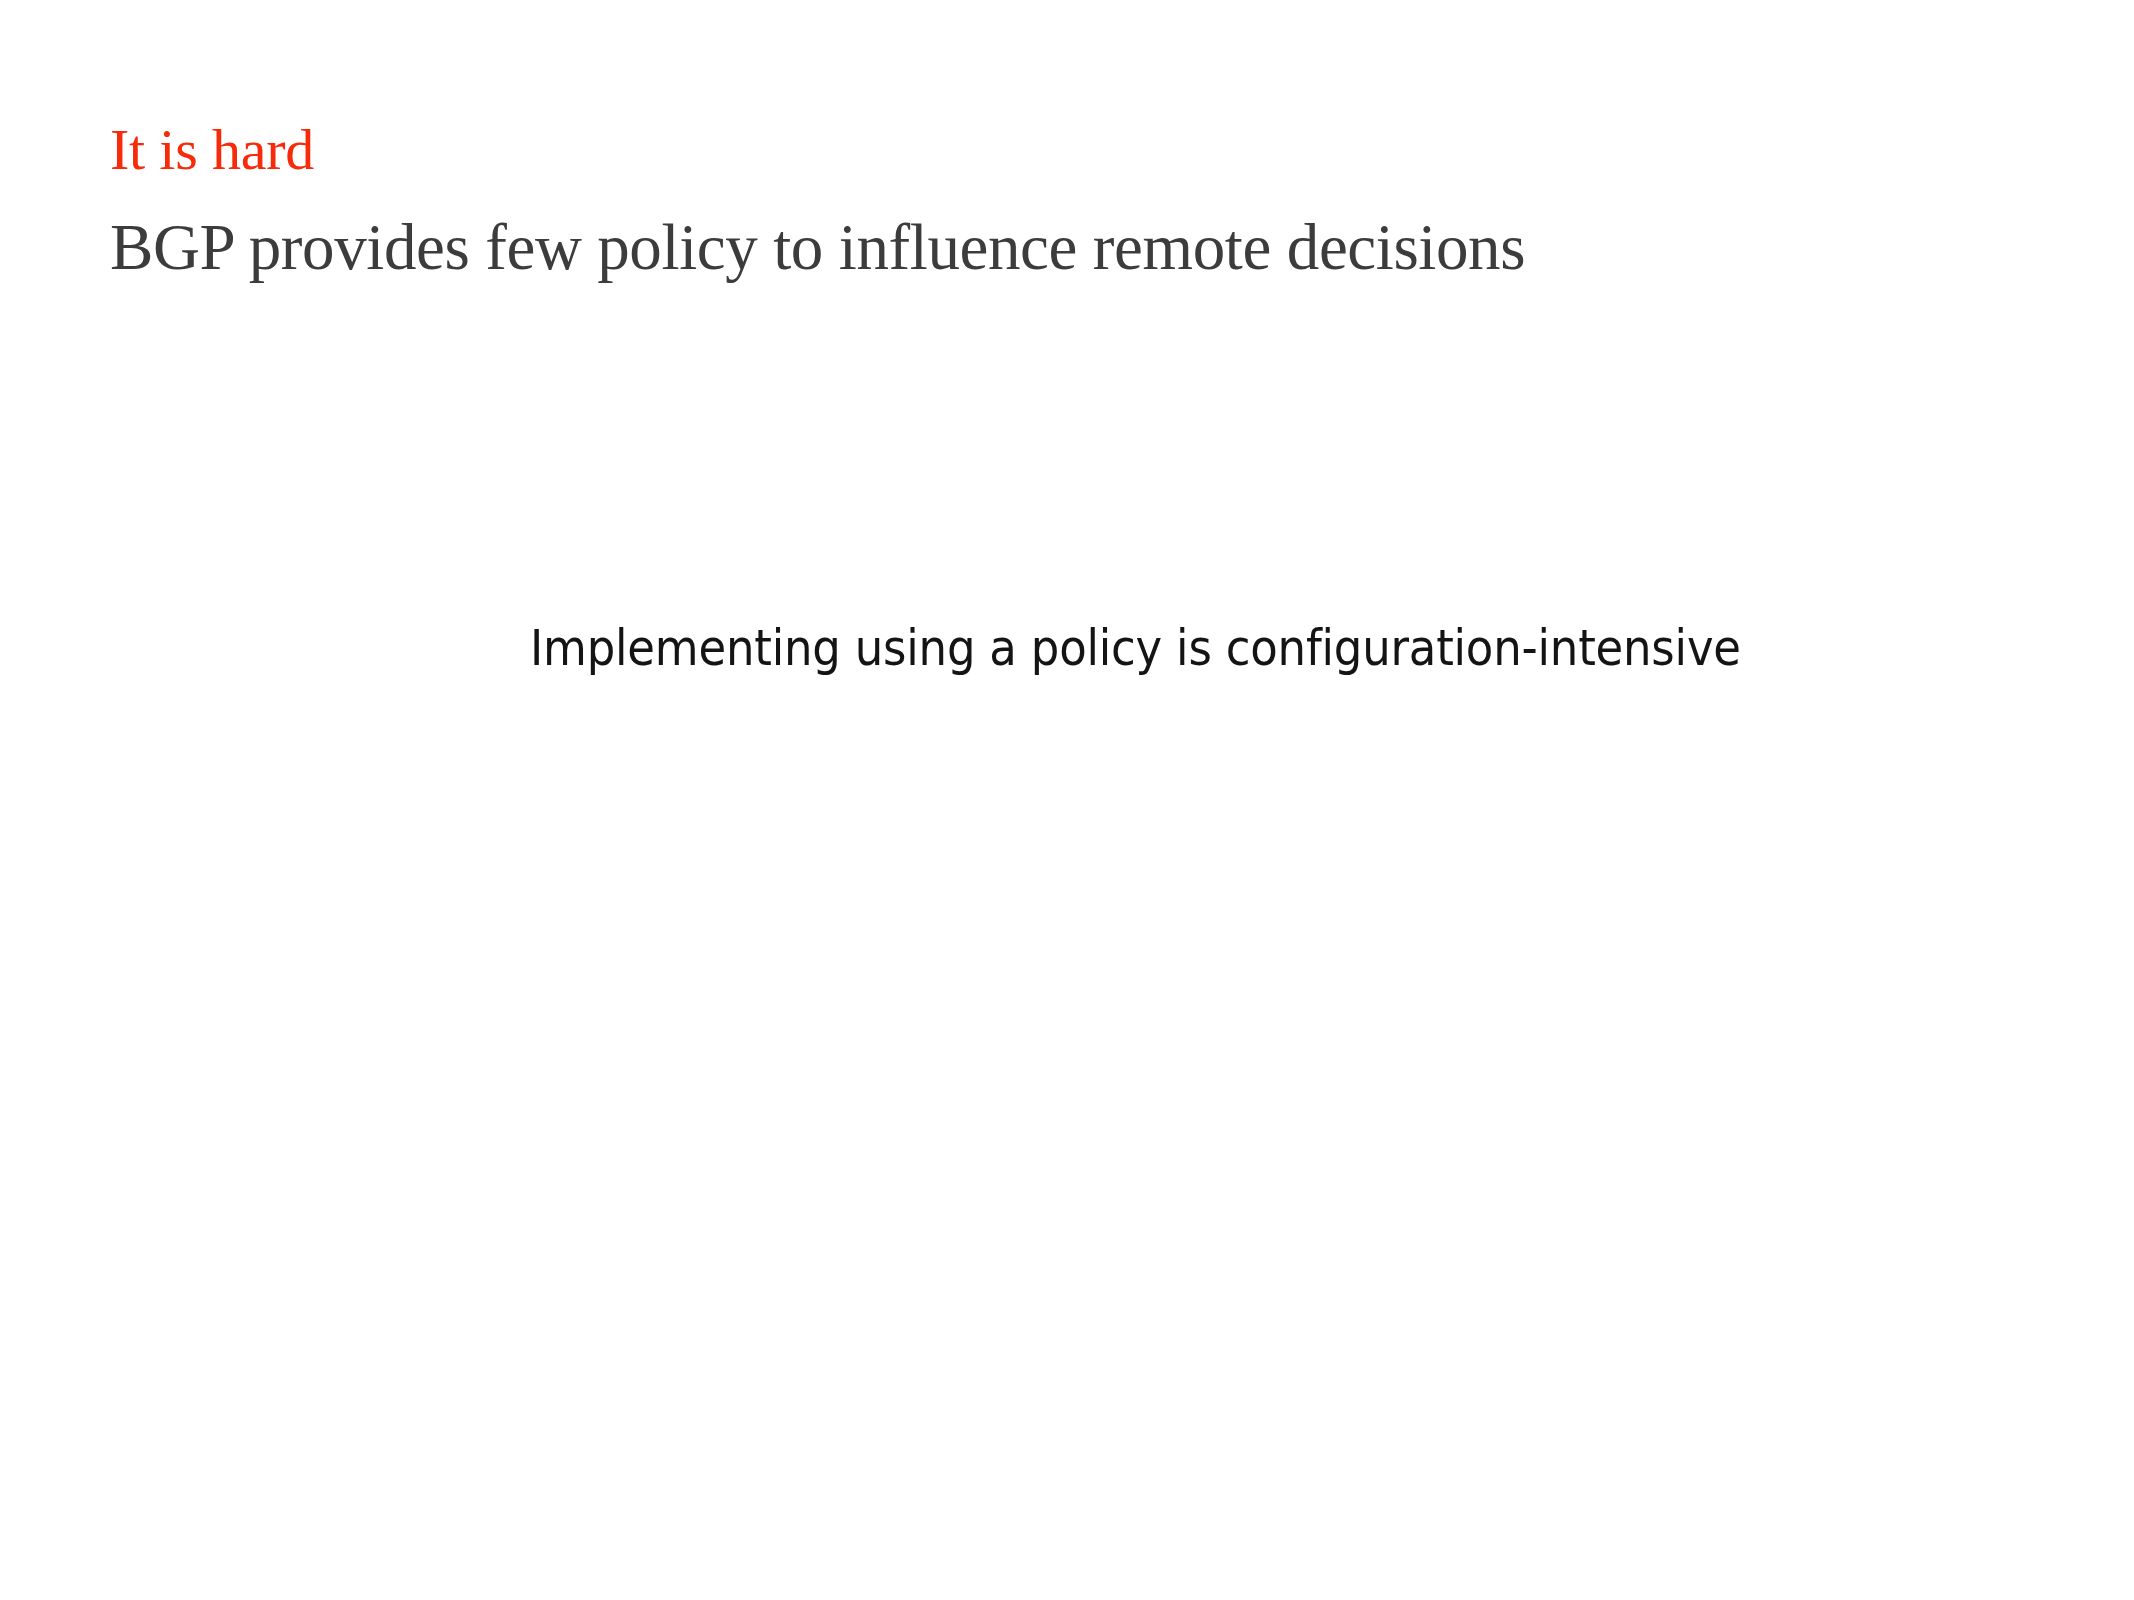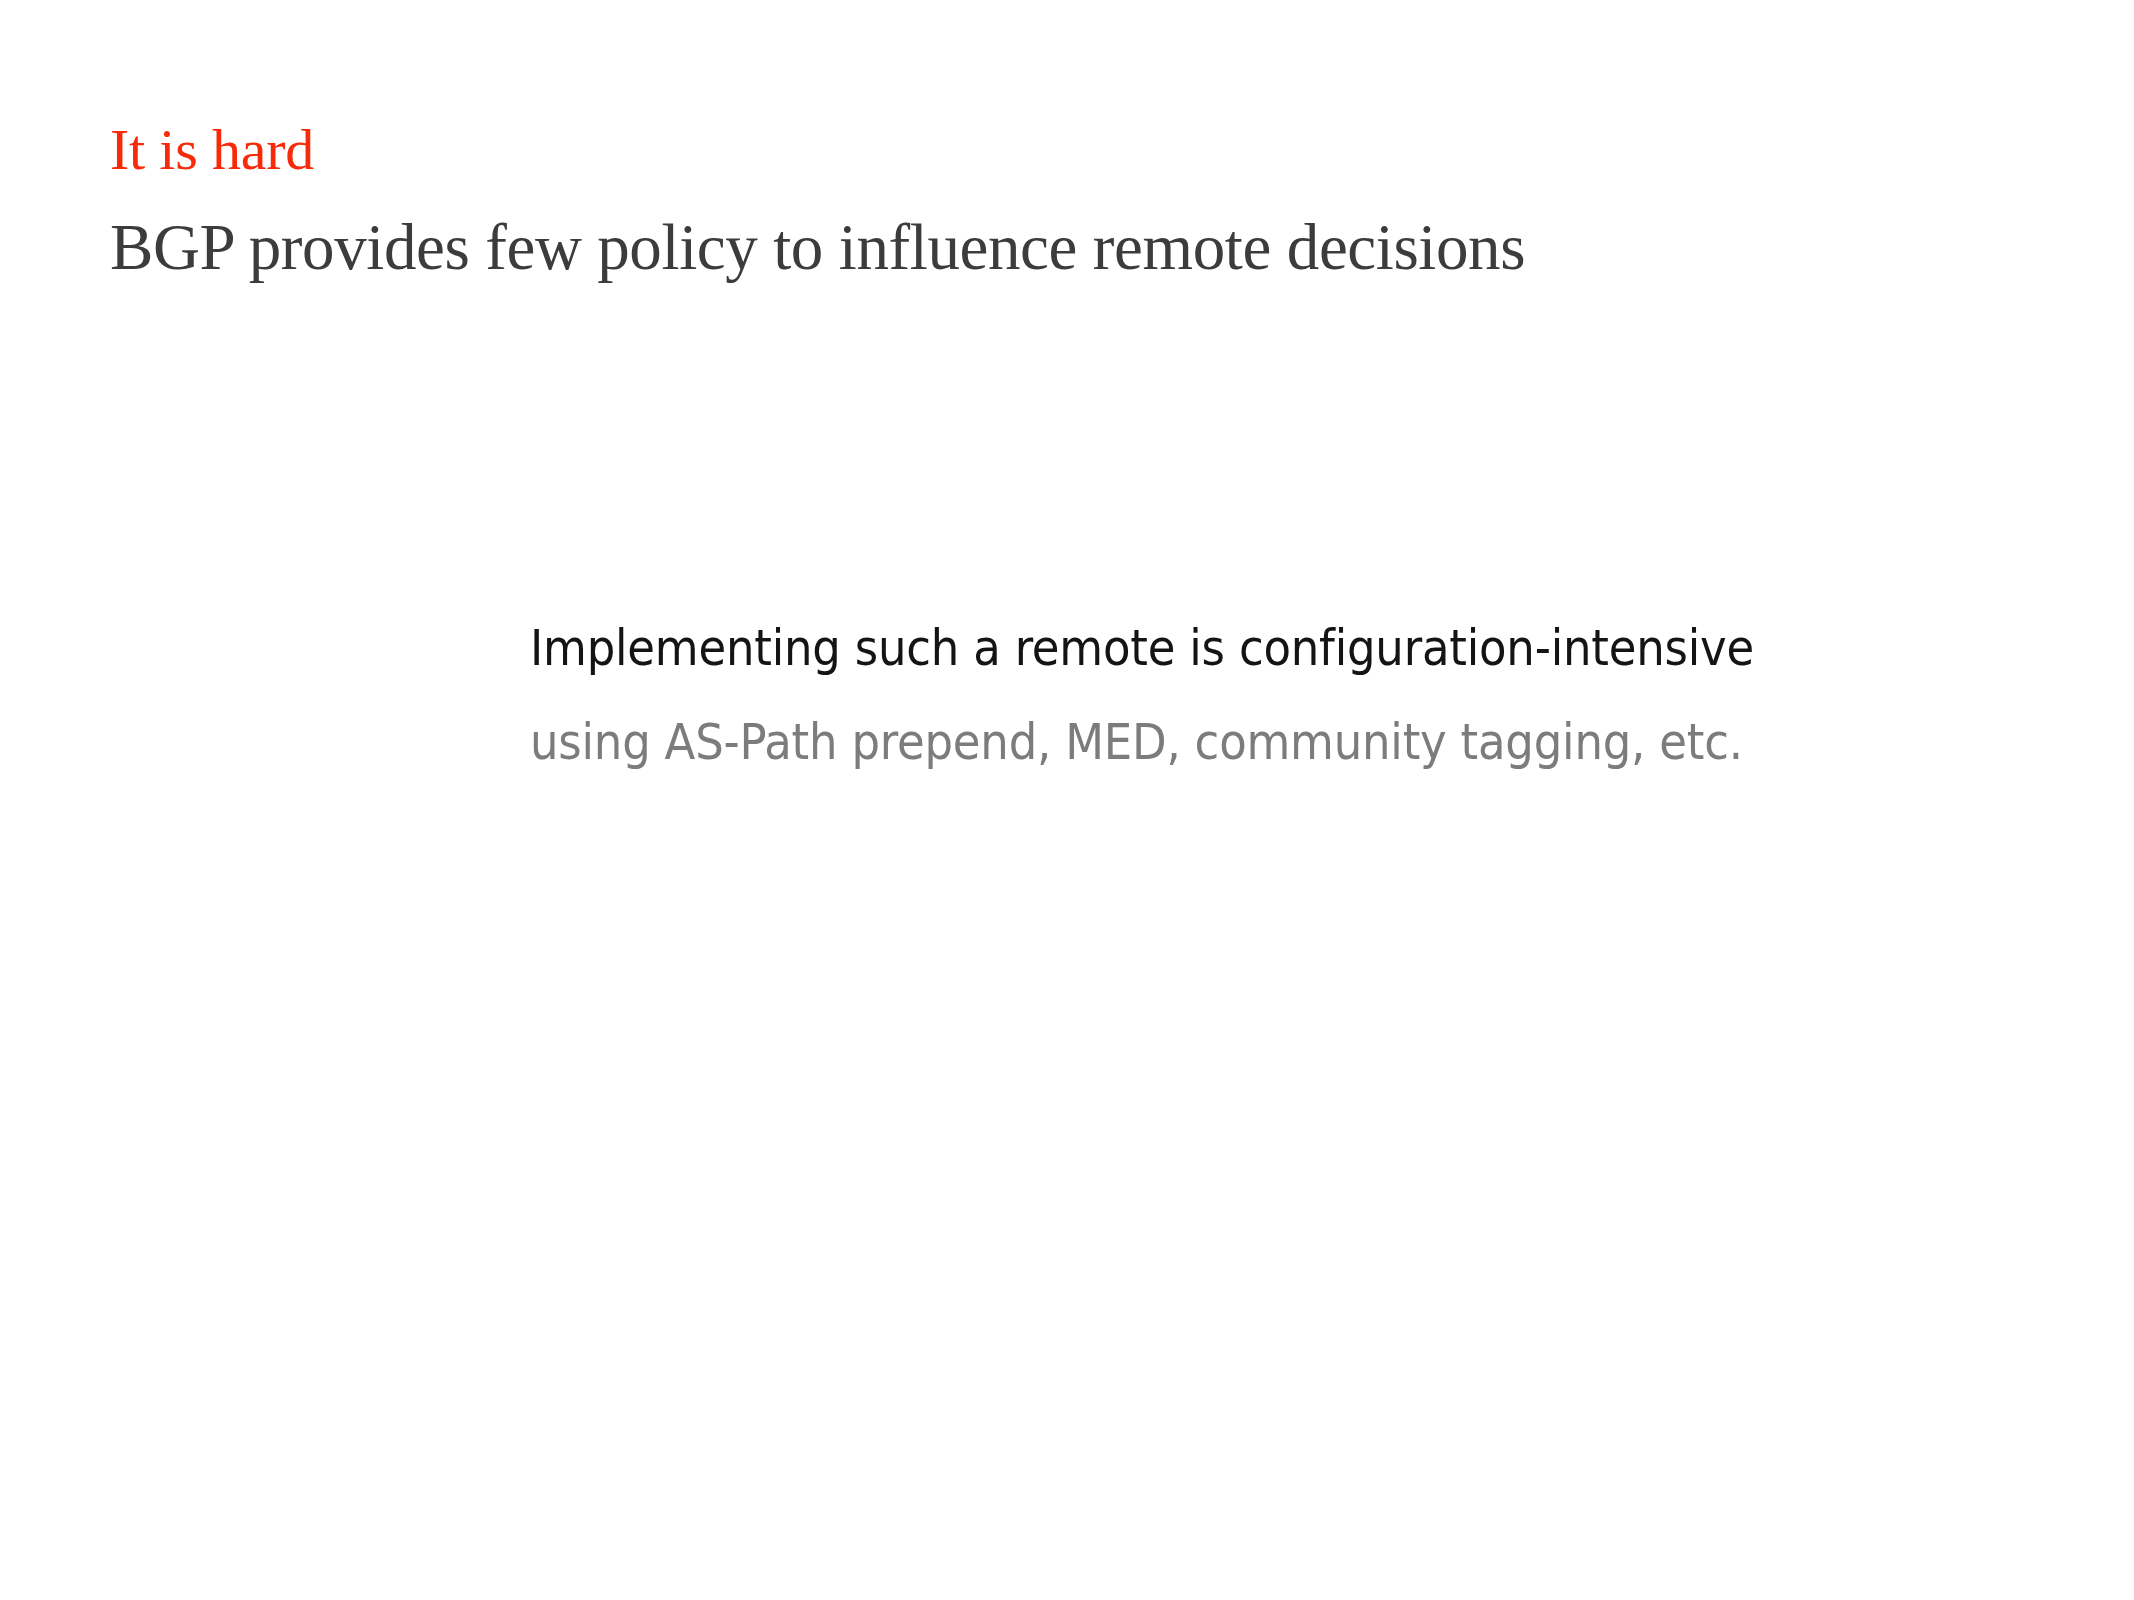--- a/index.html
+++ b/index.html
@@ -81,17 +81,16 @@
 <body>
 
 <div id="slide">
 
   <div class="title-block">
     <span class="slide-kicker">It is hard</span>
     <span class="slide-heading">BGP provides few policy to influence remote decisions</span>
   </div>
 
   <div class="body-block">
-    <span class="body-line primary">Implementing such a remote is configuration-intensive</span>
-    <span class="body-line secondary">using AS-Path prepend, MED, community tagging, etc.</span>
+    <span class="body-line primary">Implementing using a policy is configuration-intensive</span>
   </div>
 
 </div>
 
 </body></html>

